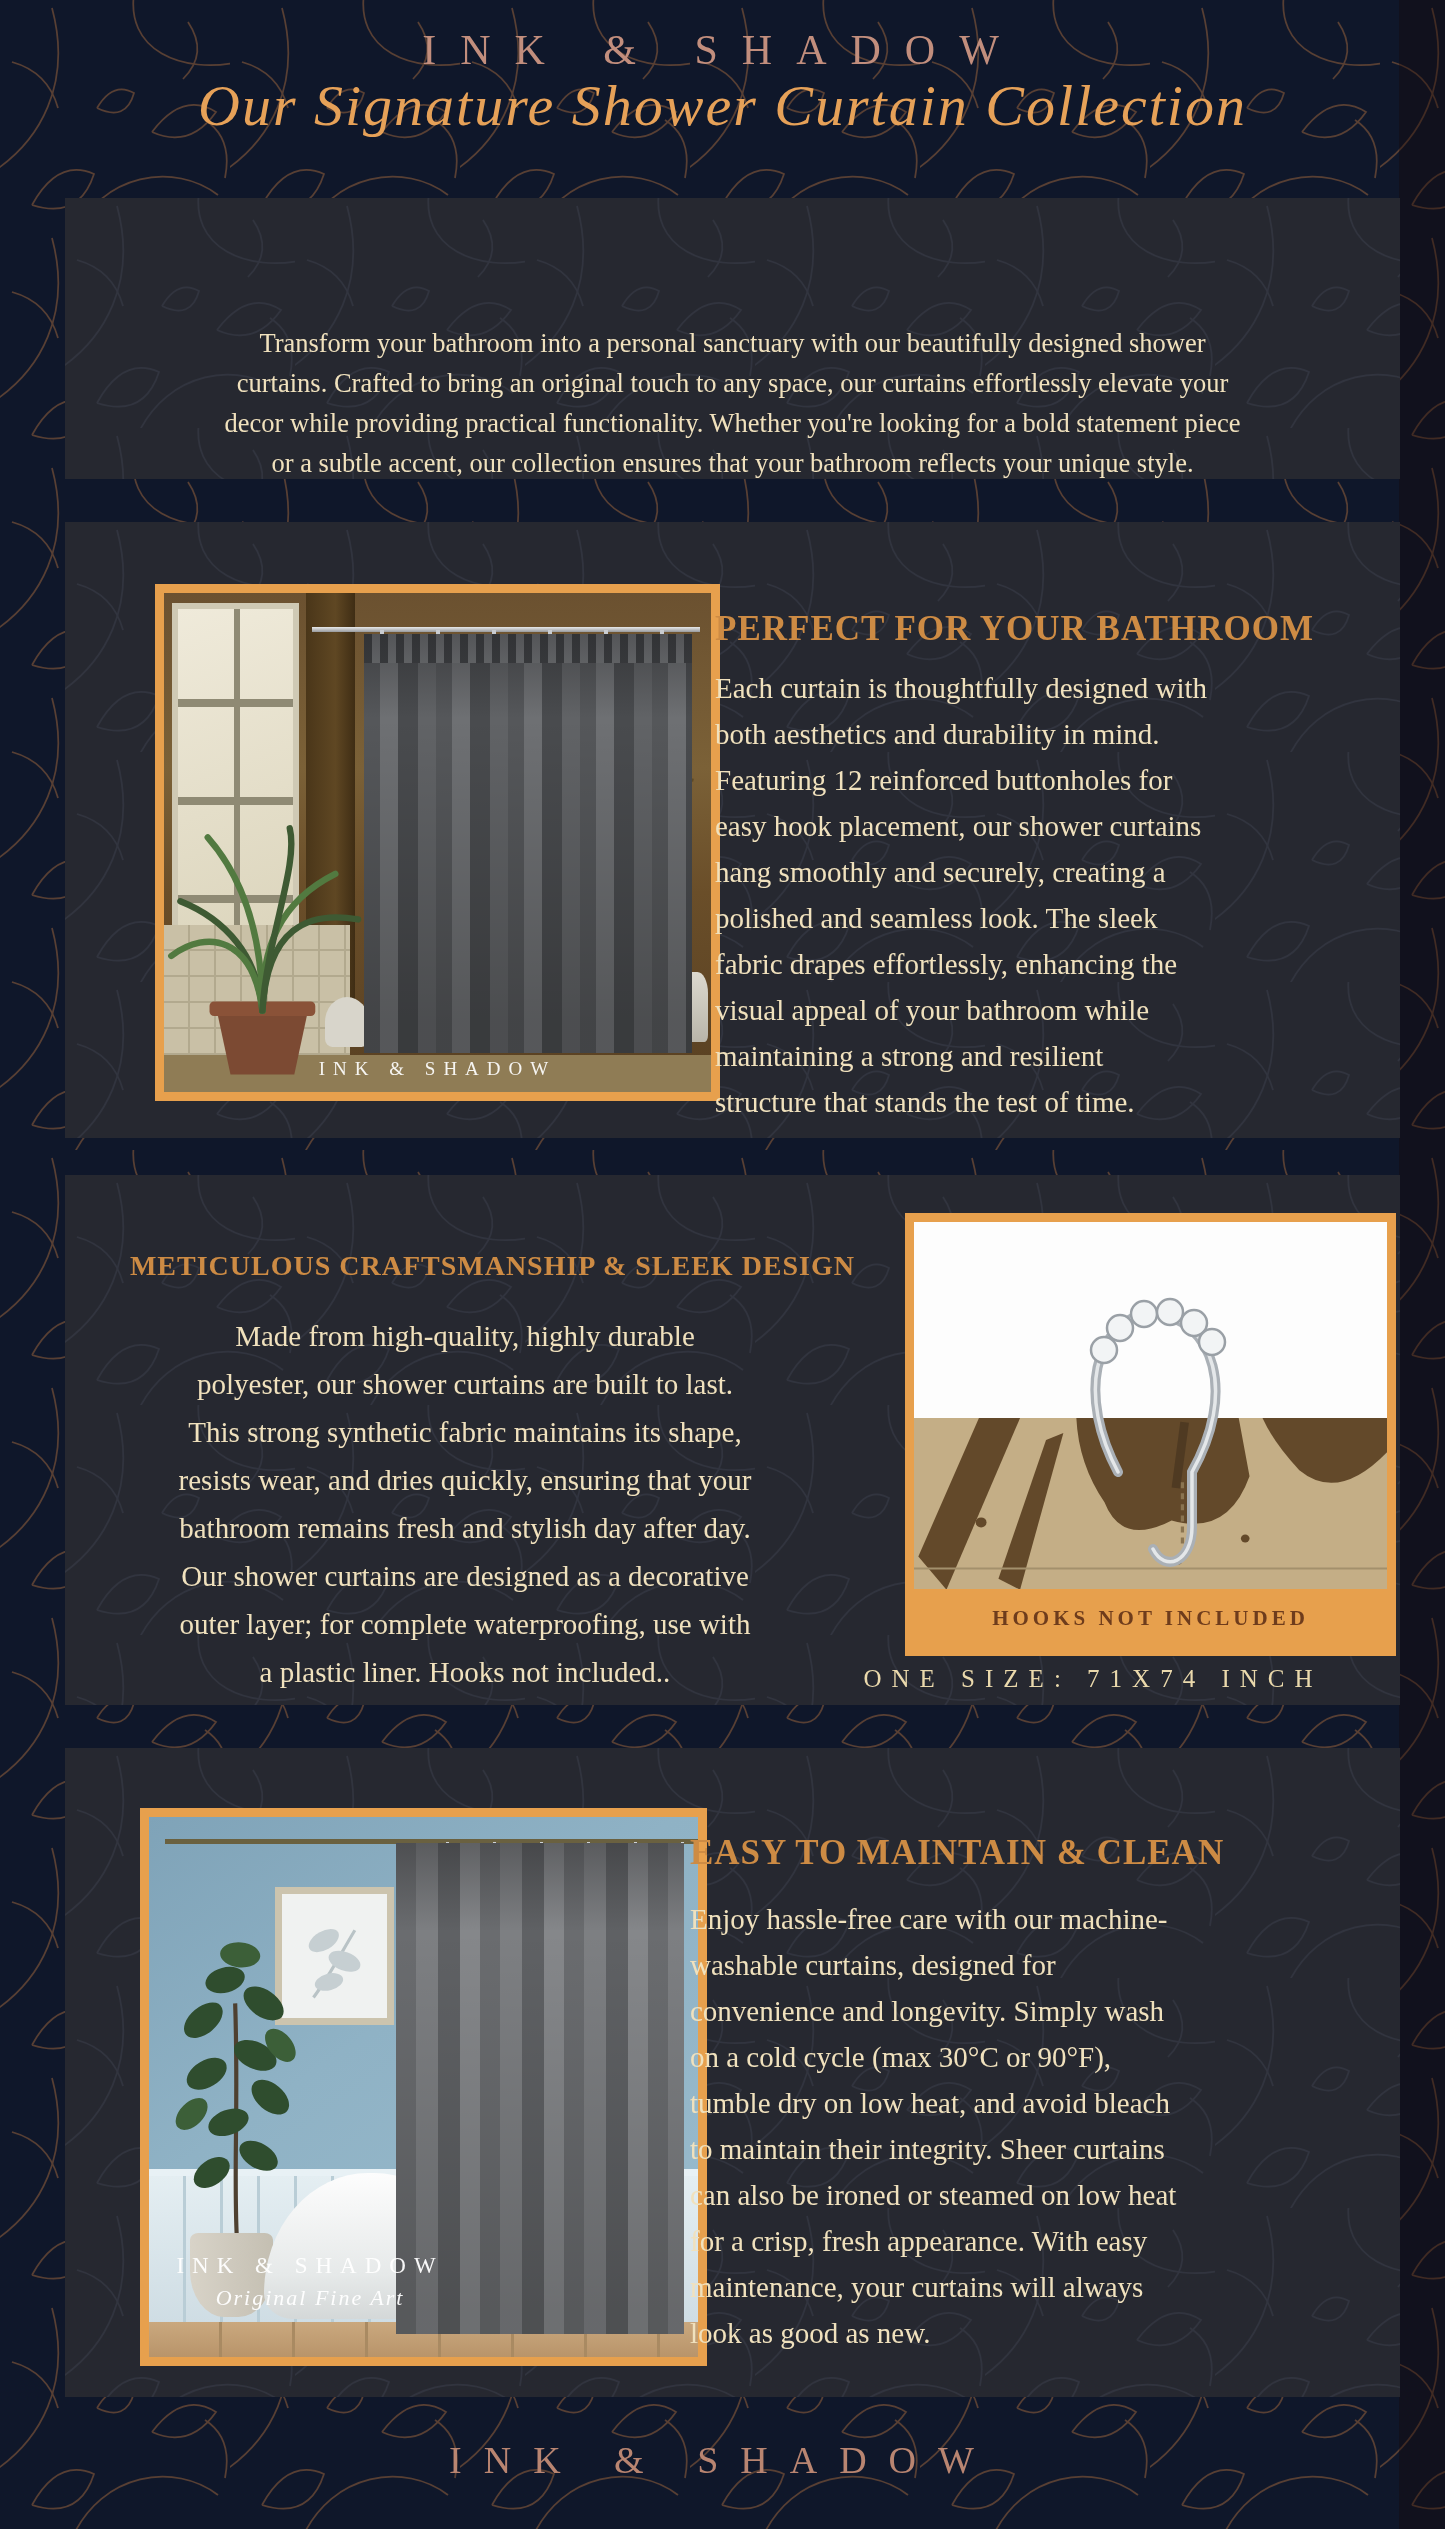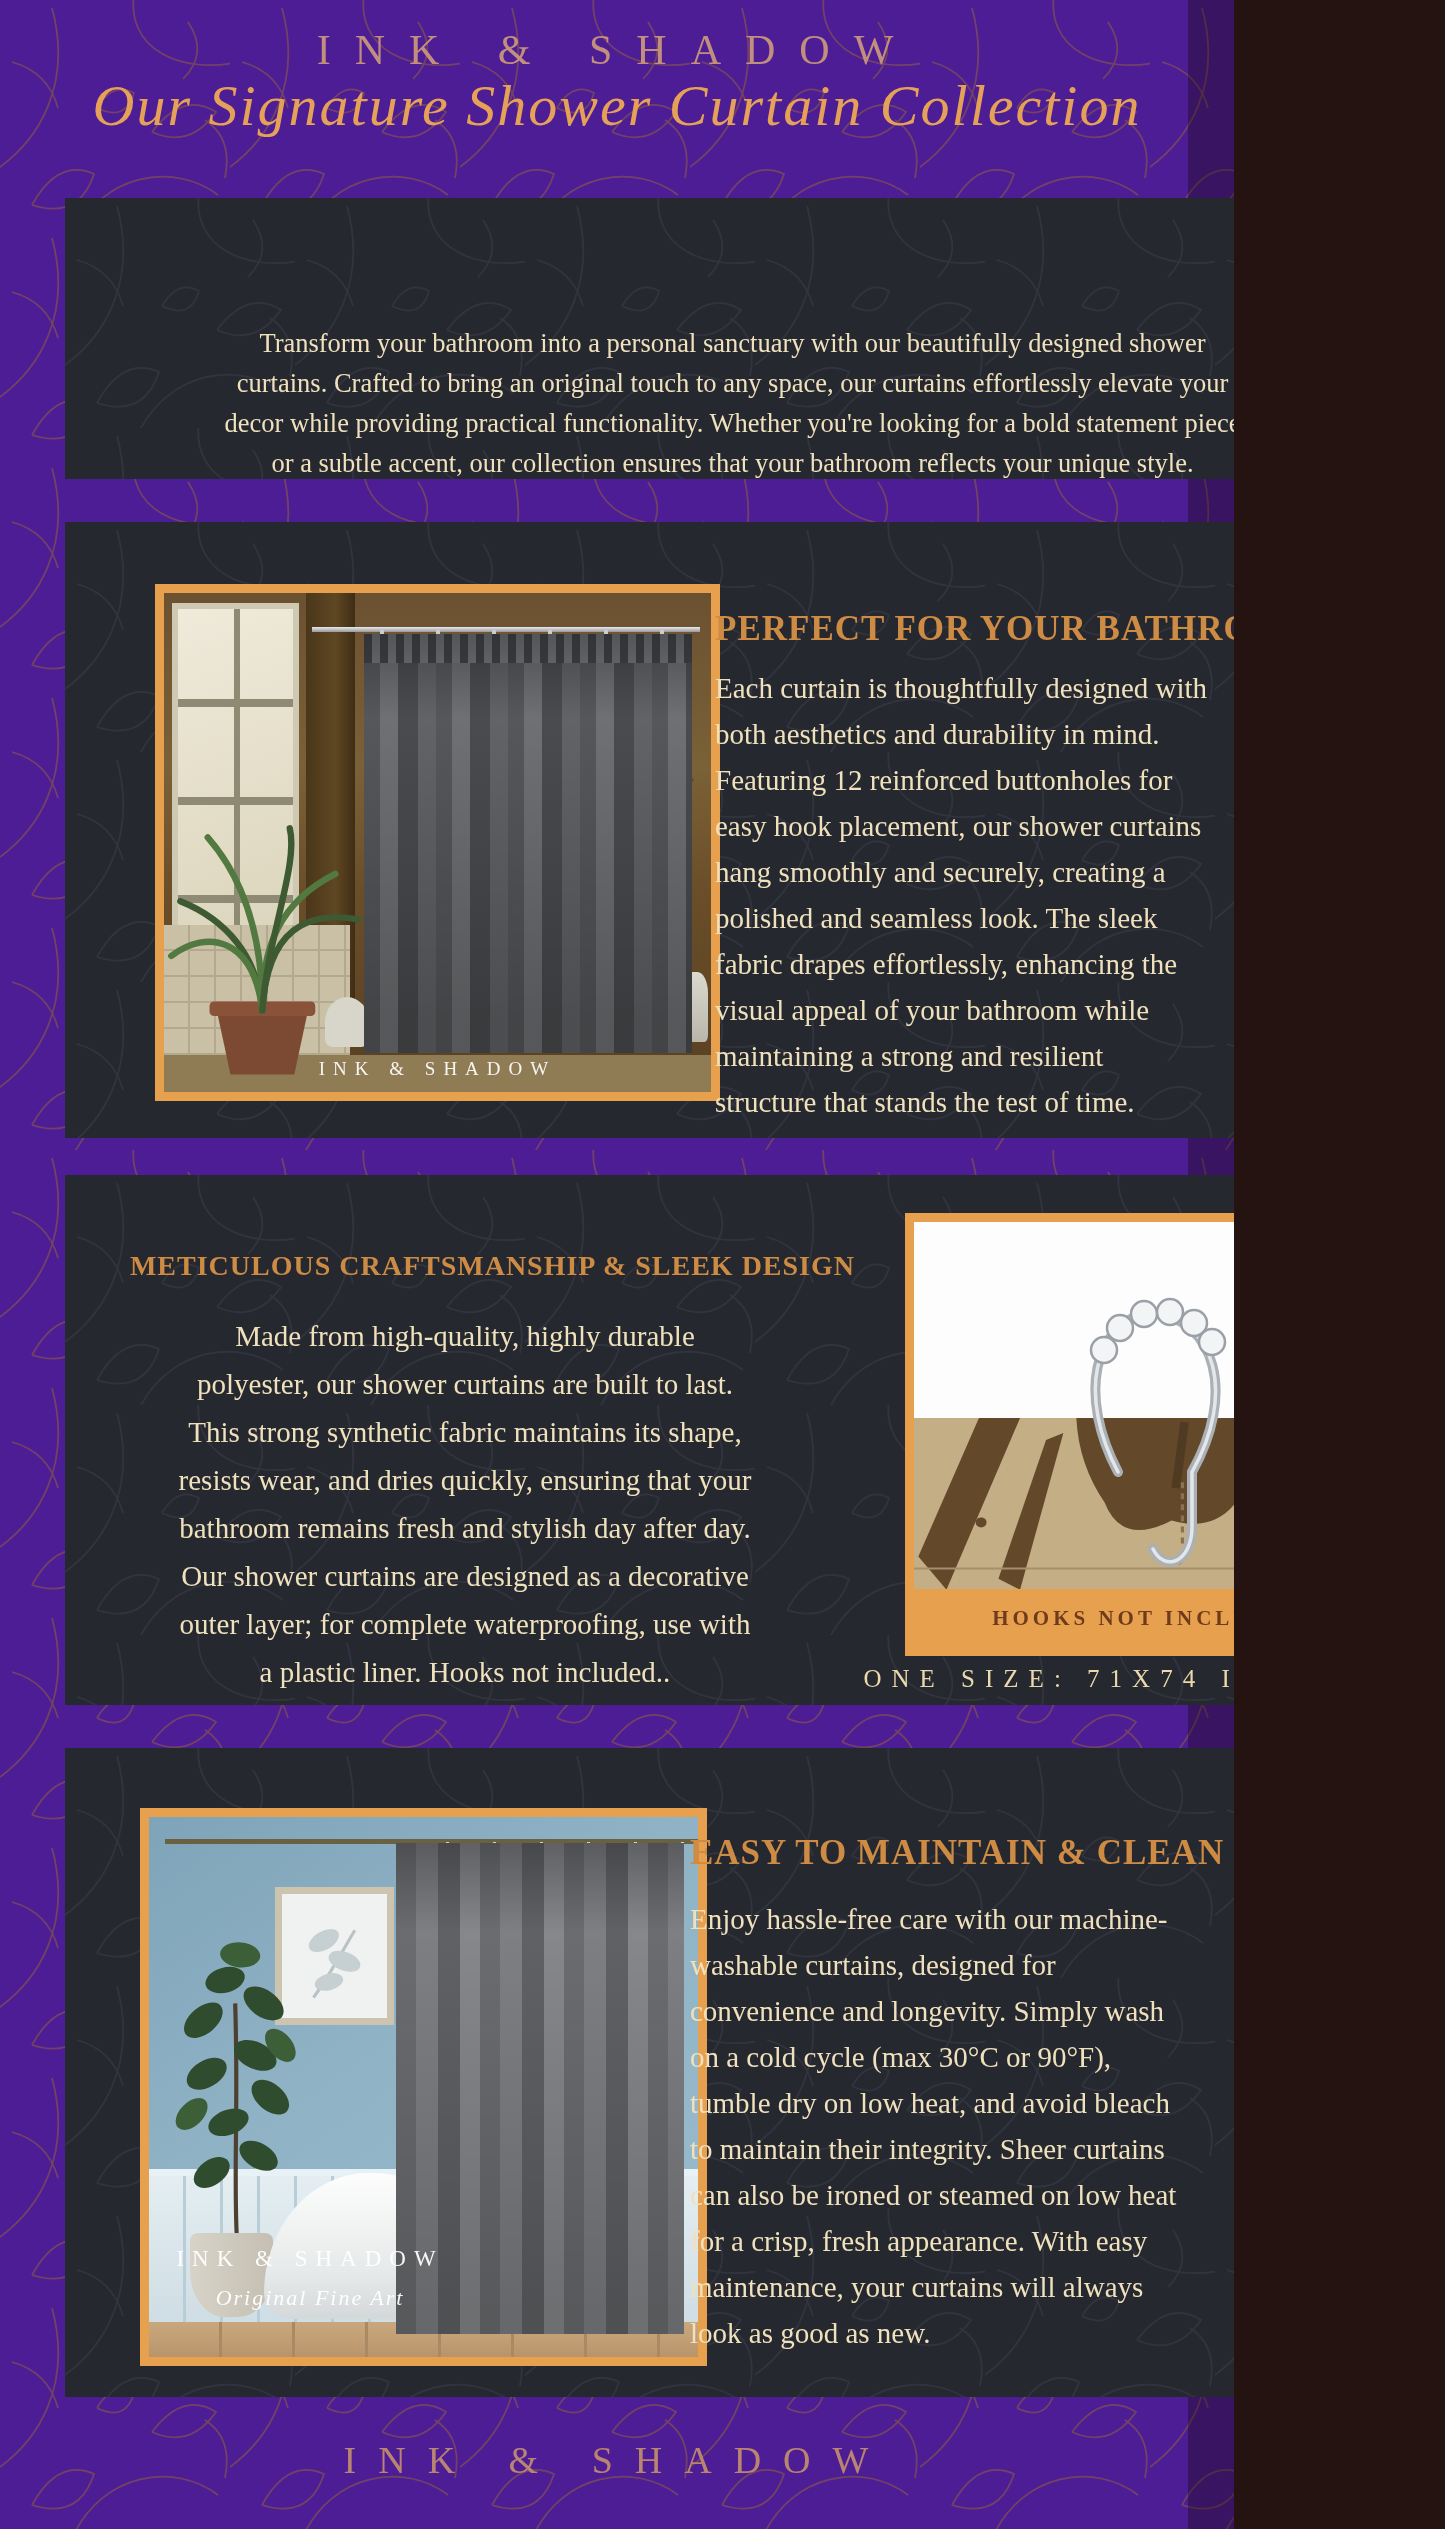--- a/index.html
+++ b/index.html
@@ -1,18 +1,18 @@
 <!DOCTYPE html>
 <html><head>
 <meta charset="utf-8">
 <style>
   html,body{margin:0;padding:0;background:#241310;}
   .page{
-    position:relative;width:1234px;height:2529px;overflow:hidden;
-    background:#4c1d95;
+    position:relative;width:1445px;height:2529px;overflow:hidden;
+    background:#0f172a;
     font-family:"Liberation Serif","DejaVu Serif",serif;
   }
   .pattern-layer{position:absolute;inset:0;width:100%;height:100%;display:block;}
   .edge-shade{position:absolute;top:0;right:0;width:46px;height:100%;background:rgba(24,6,6,.35);}
 
   
   .brand-top{
     position:absolute;top:26px;left:0;width:100%;text-align:center;
     font-size:42px;letter-spacing:24px;color:#c28e7d;font-weight:400;
   }
@@ -135,21 +135,21 @@
     border-radius:50% 50% 14% 14%/85% 85% 18% 18%;}
   .p3-rod{left:3%;right:0;top:4%;height:5px;background:#6a6140;}
   .p3-hooks{left:46%;right:1%;top:4.7%;height:13px;
     background:repeating-linear-gradient(90deg,rgba(0,0,0,0) 0 44px,#cfd3d6 44px 47px);}
   .p3-curtain{left:45%;top:4.8%;width:52.5%;height:91%;
     background:repeating-linear-gradient(90deg,#6a6c6f 0 20px,#7d7f82 20px 42px,#5f6164 42px 64px,#85878a 64px 84px);}
   .p3-curtain::after{content:"";position:absolute;inset:0;
     background:linear-gradient(180deg,rgba(25,25,27,.35),rgba(0,0,0,0) 18%,rgba(0,0,0,.18) 95%);}
   .p3-wm{left:5%;bottom:8.5%;text-align:left;color:rgba(255,255,255,.95);}
   .p3-wm .line1{position:static;display:block;font-size:23px;letter-spacing:8px;}
-  .p3-wm .line2{position:static;display:block;font-size:22px;font-style:italic;letter-spacing:2px;margin-top:13px;text-align:center;}
+  .p3-wm .line2{position:static;display:block;font-size:22px;font-style:italic;letter-spacing:2px;margin-top:6px;text-align:center;}
 </style>
 </head>
 <body>
 
 <div class="page">
 
   <svg class="pattern-layer">
       <defs>
         <pattern id="fp0" width="230" height="230" patternUnits="userSpaceOnUse">
           <g fill="none" stroke="#94603a" stroke-width="1.7" opacity="0.55">

